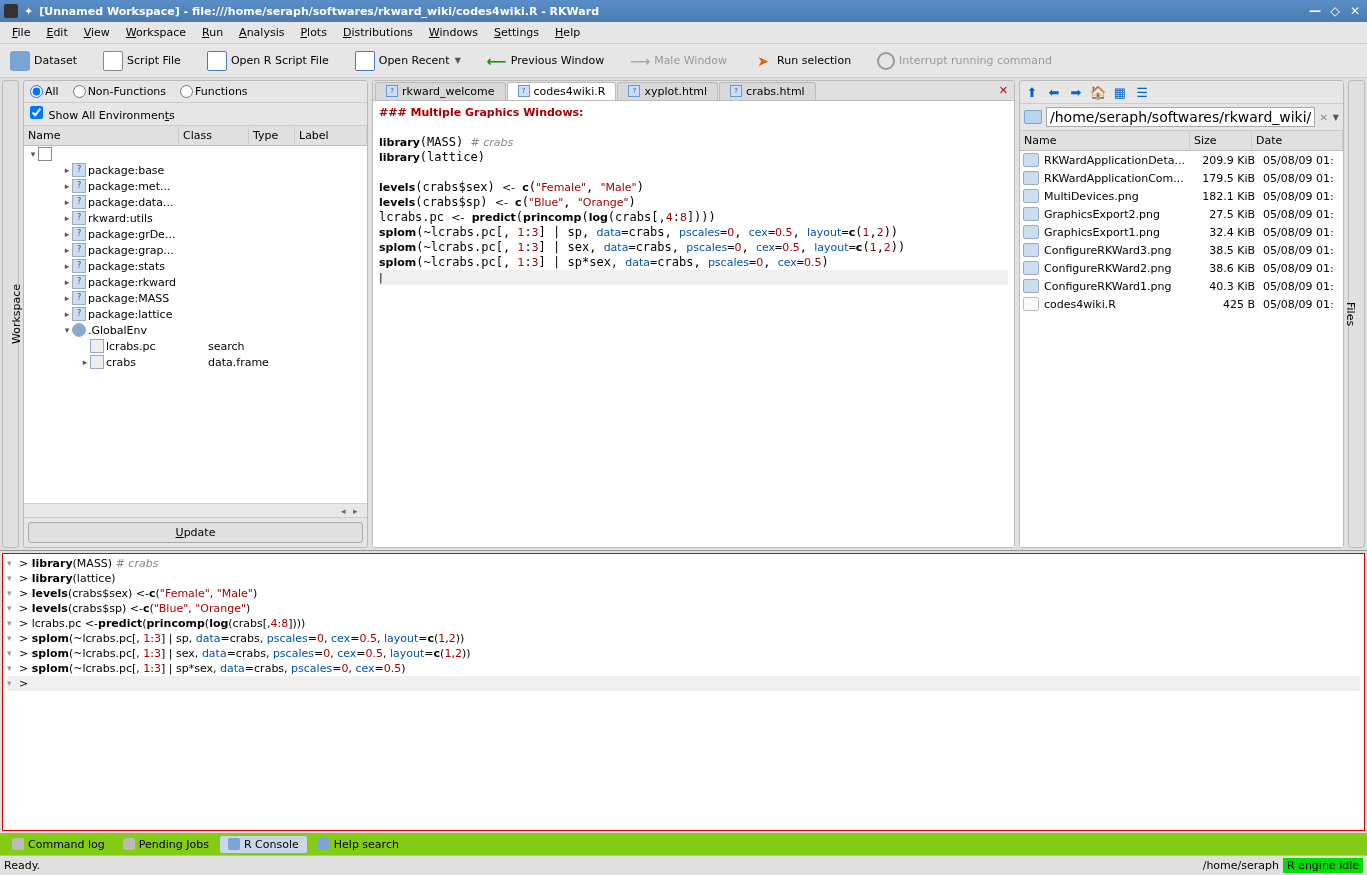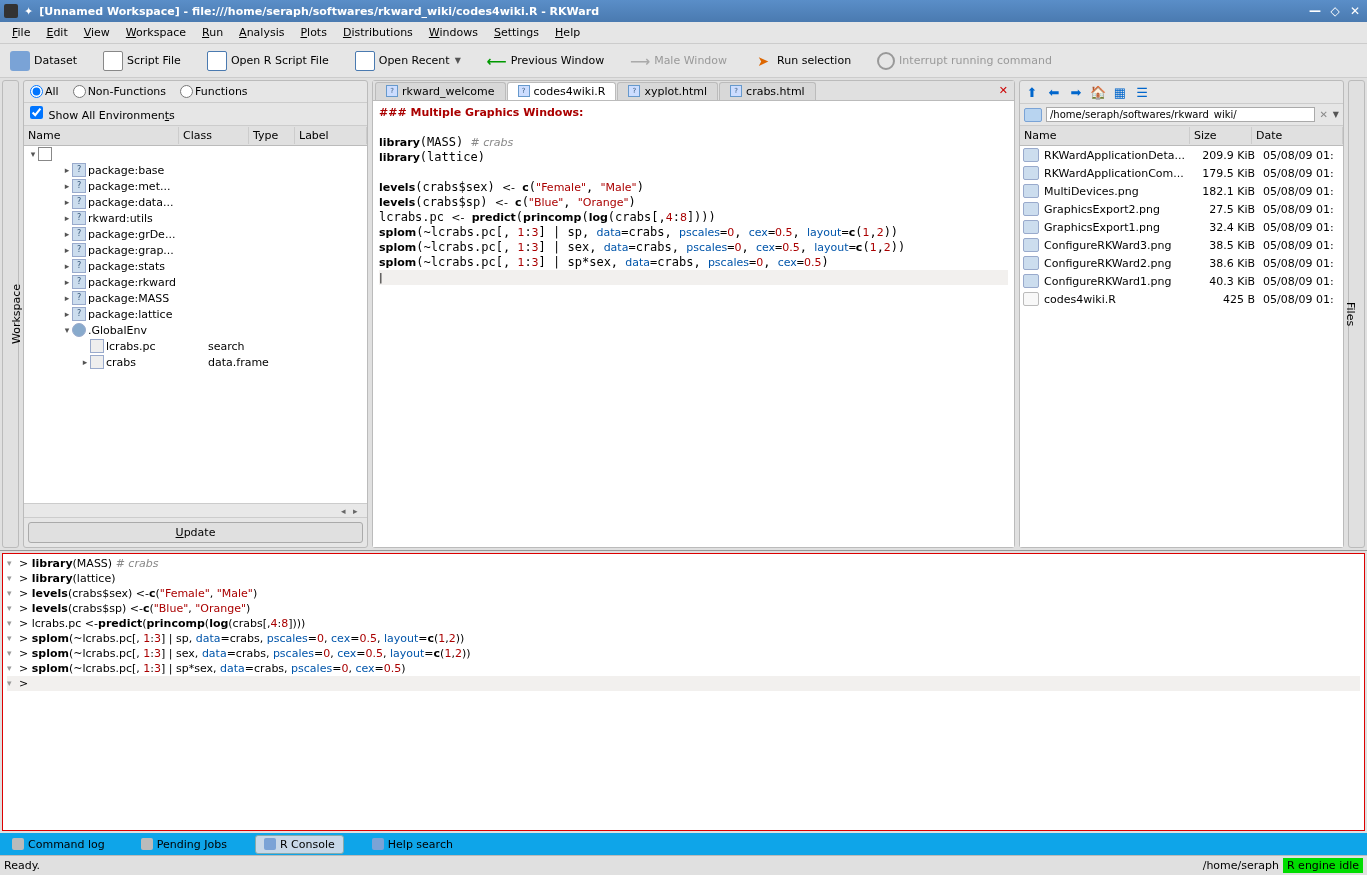--- a/index.html
+++ b/index.html
@@ -72,38 +72,38 @@
 .c-num { color:#a00;}
 .c-arg { color:#05a;}
 .c-op { color:#000;}
 
 
 .file-panel { width: 325px; display:flex; flex-direction:column; background:#e6e6e6; border:1px solid #bbb; margin:2px; border-radius:3px;}
 .file-toolbar { display:flex; align-items:center; padding:3px 4px; gap:6px; border-bottom:1px solid #ccc;}
 .file-toolbar .ficon { width:16px; height:16px; cursor:pointer; display:flex; align-items:center; justify-content:center; font-size:13px; }
 .file-path-row { display:flex; align-items:center; padding:3px 4px; gap:4px; border-bottom:1px solid #ccc;}
 .file-path-row .folder-ico { width:18px; height:14px; background:#b8d4f0; border:1px solid #7aa3d6; border-radius:2px;}
-.file-path-row input { flex:1; border:1px solid #aaa; padding:1px 3px; font-size:10px; background:#fff;}
+.file-path-row input { flex:1; border:1px solid #aaa; padding:1px 3px; font-size:14px; background:#fff;}
 .file-path-row .clr { font-size:10px; color:#888; cursor:pointer;}
 .file-header { display:flex; background:#e0e0e0; border-bottom:1px solid #bbb; height:20px; align-items:center;}
 .file-header .fcol { padding:2px 4px; border-right:1px solid #ccc;}
 .file-list { flex:1; background:#fff; overflow:auto;}
 .file-list .frow { display:flex; align-items:center; height:18px;}
 .file-list .fico { width:16px;height:14px; margin:0 3px; background:#cde; border:1px solid #9ac; border-radius:2px;}
 .file-list .fico.r { background:#f8f8f8; border-color:#bbb;}
 .file-list .fname { flex:1; padding-left:2px; overflow:hidden; text-overflow:ellipsis; white-space:nowrap;}
 .file-list .fsize { width:62px; text-align:right; padding-right:8px;}
 .file-list .fdate { width:80px; }
 
 
 .console-area { height:305px; display:flex; flex-direction:column; border-top:1px solid #999;}
 .console-body { flex:1; background:#fff; border:1px solid #d00; margin:2px; padding:2px 4px; font-family:"DejaVu Sans Mono",monospace; font-size:12px; line-height:15px; overflow:auto; white-space:pre;}
 .console-body .cline { display:flex; }
 .console-body .gutter { width:12px; color:#999; font-size:9px; user-select:none;}
-.bottom-tabs { display:flex; align-items:center; height:22px; background:#0ea5e9; padding:0 4px; gap:20px;}
+.bottom-tabs { display:flex; align-items:center; height:22px; background:#84cc16; padding:0 4px; gap:2px;}
 .bottom-tabs .btab { display:flex; align-items:center; gap:4px; padding:2px 8px; cursor:pointer; border-radius:3px;}
 .bottom-tabs .btab.active { background:#c8d8e8; border:1px solid #8aa;}
 .bottom-tabs .bico { width:12px; height:12px; background:#bbb; border-radius:2px;}
 .bottom-tabs .bico.blue { background:#7aa3d6;}
 
 
 .statusbar { height:20px; display:flex; align-items:center; background:#e0e0e0; border-top:1px solid #bbb; padding:0 4px; font-size:11px;}
 .statusbar .status-left { flex:1;}
 .statusbar .status-path { margin-right:4px;}
 .statusbar .engine { background:#0d0; color:#000; padding:1px 4px;}

